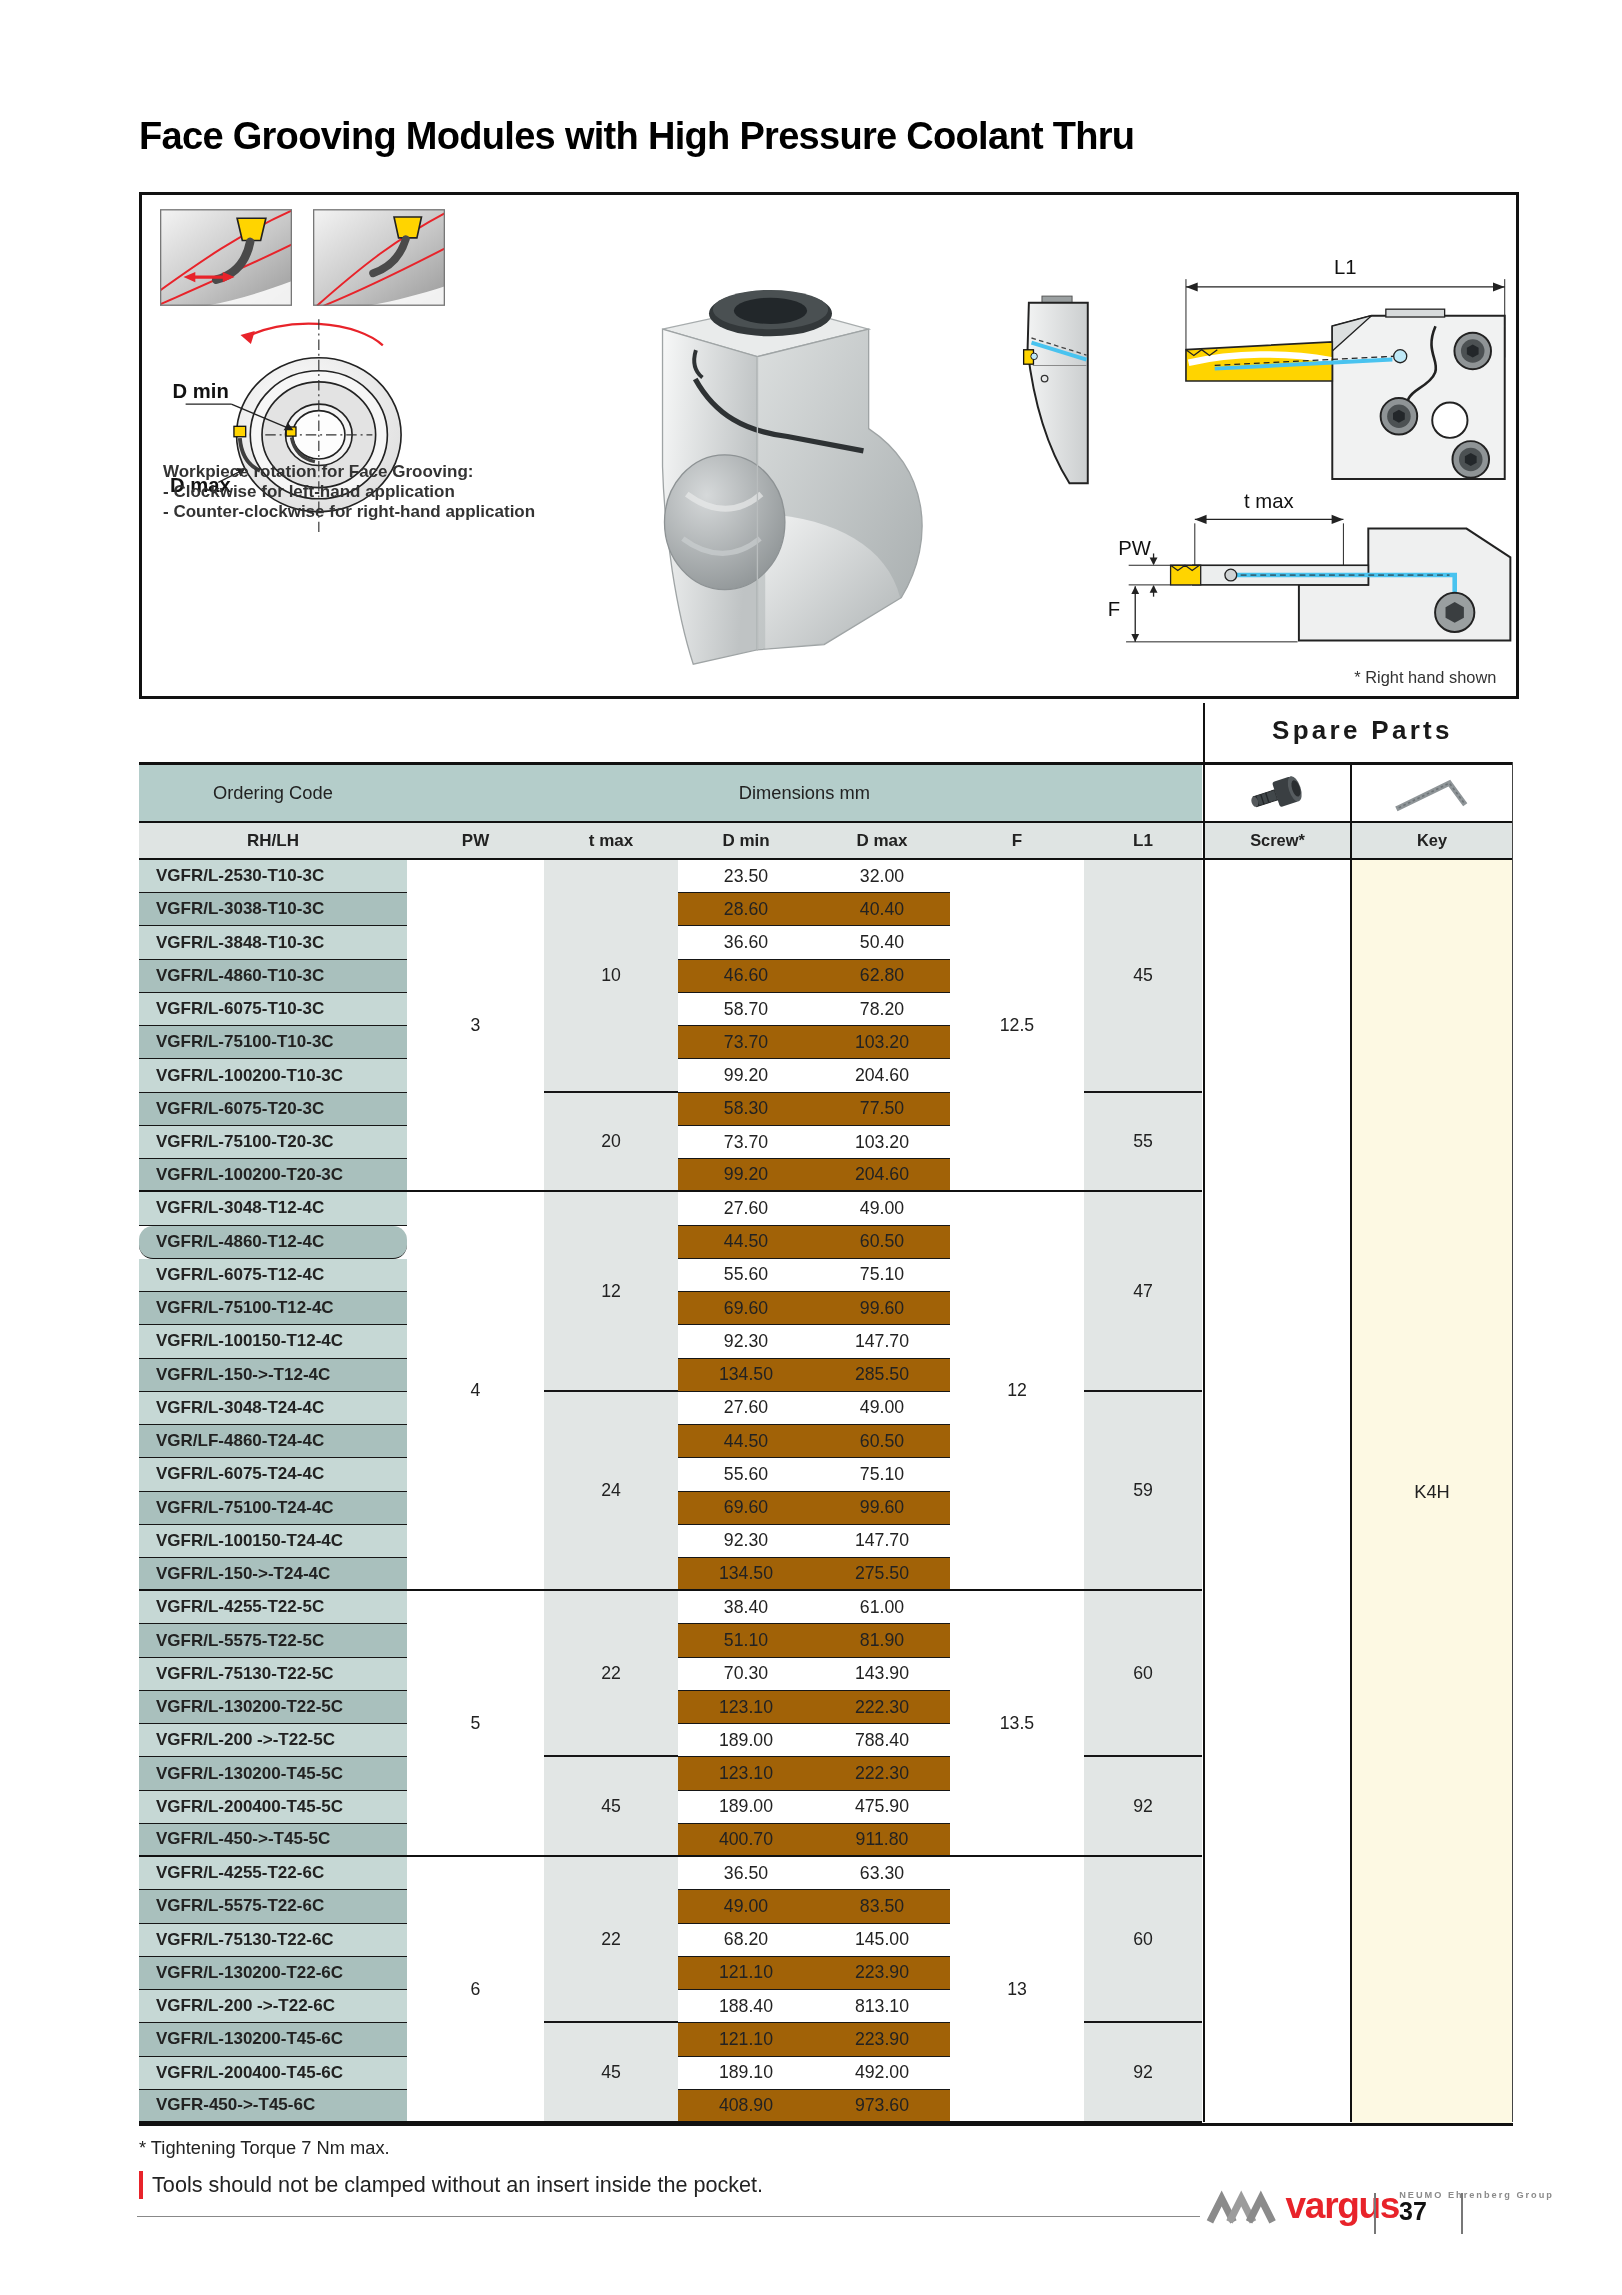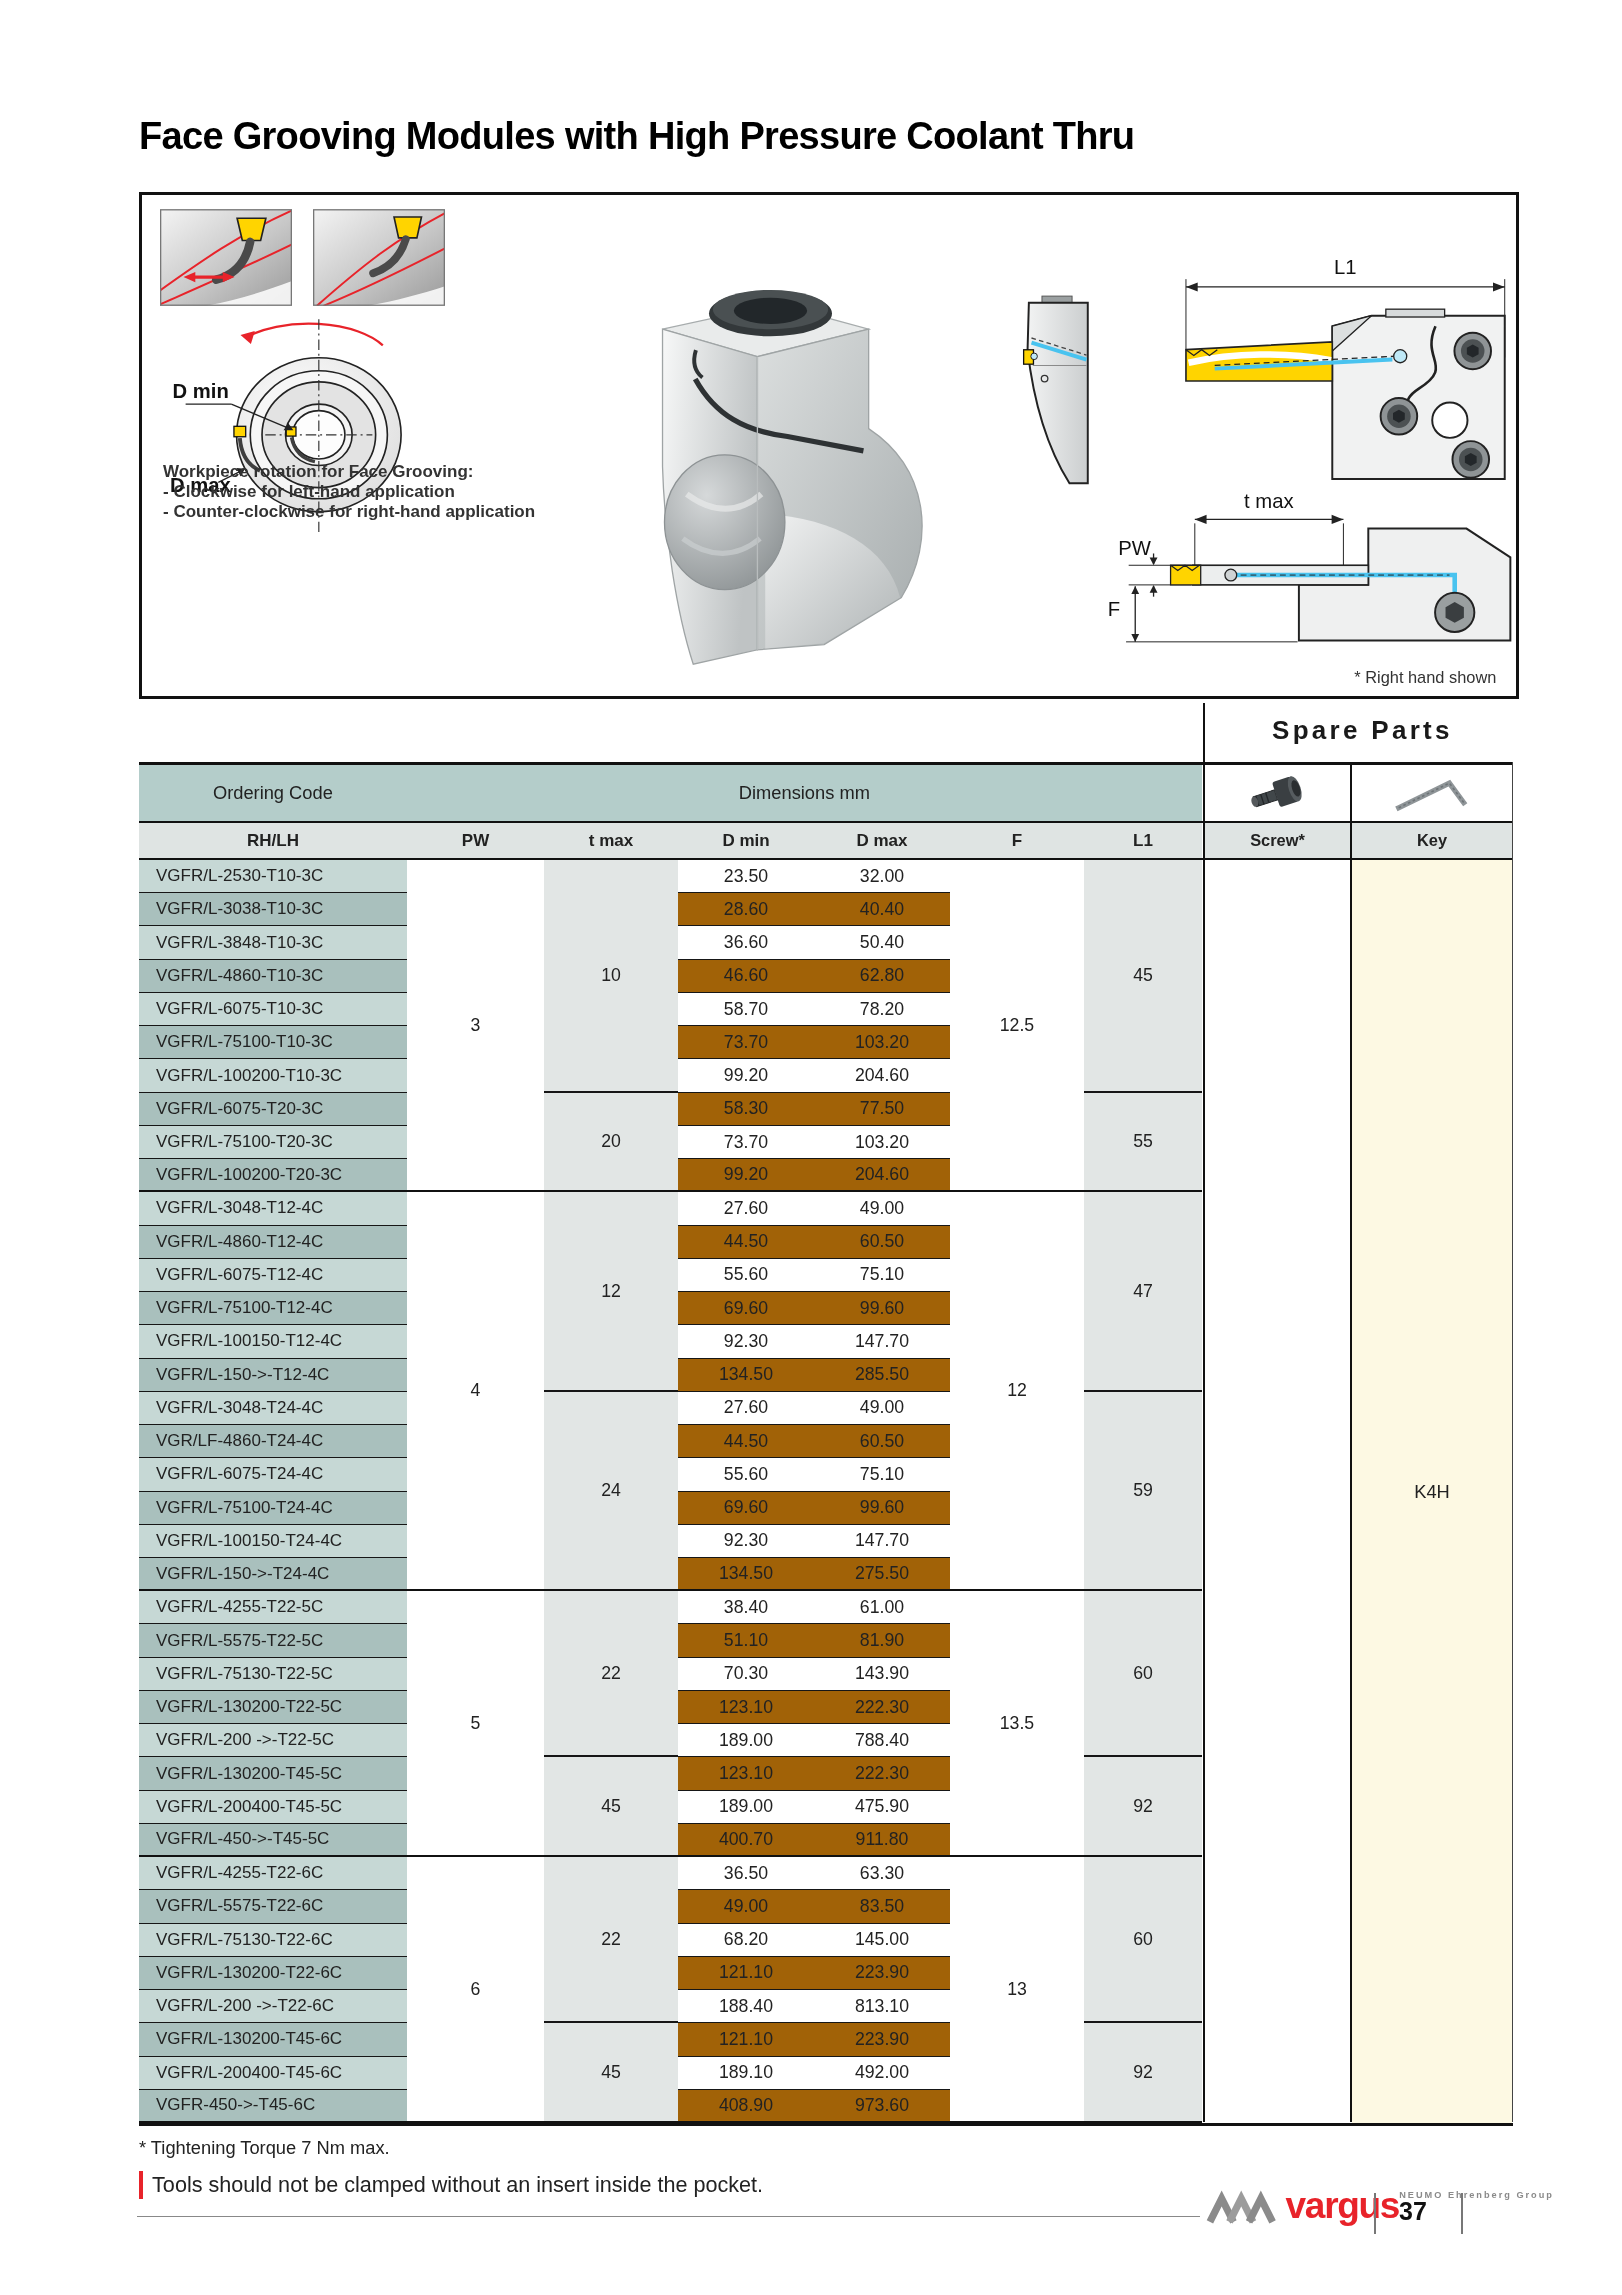--- a/index.html
+++ b/index.html
@@ -20,21 +20,21 @@
   #teal-band{left:139px;top:765px;width:1063px;height:56px;background:#b4cdca;display:flex;}
   #teal-band .seg{display:flex;align-items:center;justify-content:center;font-size:18.3px;color:#222;}
   #subhead{left:139px;top:823px;width:1063px;height:35px;background:#dfe4e3;display:grid;
            grid-template-columns:268px 137px 134px 136px 136px 134px 118px;}
   #subhead div{display:flex;align-items:center;justify-content:center;font-size:17px;font-weight:bold;color:#222;}
   
   #grid{left:139px;top:860px;width:1063px;height:1263px;display:grid;
         grid-template-columns:268px 137px 134px 136px 136px 134px 118px;
         grid-template-rows:repeat(38,1fr);}
   .c{display:flex;align-items:center;justify-content:center;font-size:17.7px;color:#222;}
-  .code{justify-content:flex-start;padding-left:17px;font-size:17px;border-bottom:1.3px solid #161616;}
+  .code{justify-content:flex-start;padding-left:17px;font-size:17px;border-bottom:1.3px solid #161616;font-weight:bold;}
   .codeA{background:#c6d8d5;} .codeB{background:#a9c0bd;}
   .num{border-bottom:1.3px solid #161616;}
   .numA{background:#ffffff;} .numB{background:#a16207;}
   .pwc,.fc{background:#ffffff;}
   .tmc,.l1c{background:#e2e6e5;border-bottom:2px solid #161616;}
   .grp-end{border-bottom:2.6px solid #111 !important;}
   
   .sp-icon{top:765px;height:56px;background:#fff;display:flex;align-items:center;justify-content:center;}
   .sp-sub{top:823px;height:35px;background:#dfe4e3;display:flex;align-items:center;justify-content:center;
           font-size:16.4px;font-weight:bold;color:#222;}
@@ -309,21 +309,21 @@
       <div class="c code codeB grp-end" style="grid-area: 10 / 1 / span 1;">VGFR/L-100200-T20-3C</div>
       <div class="c num numB grp-end" style="grid-area: 10 / 4 / span 1;">99.20</div>
       <div class="c num numB grp-end" style="grid-area: 10 / 5 / span 1;">204.60</div>
       <div class="c pwc grp-end" style="grid-area: 11 / 2 / span 12;">4</div>
       <div class="c fc grp-end" style="grid-area: 11 / 6 / span 12;">12</div>
       <div class="c tmc" style="grid-area: 11 / 3 / span 6;">12</div>
       <div class="c l1c" style="grid-area: 11 / 7 / span 6;">47</div>
       <div class="c code codeA" style="grid-area: 11 / 1 / span 1;">VGFR/L-3048-T12-4C</div>
       <div class="c num numA" style="grid-area: 11 / 4 / span 1;">27.60</div>
       <div class="c num numA" style="grid-area: 11 / 5 / span 1;">49.00</div>
-      <div class="c code codeB" style="grid-area: 12 / 1 / span 1;">VGFR/L-4860-T12-4C</div>
+      <div class="c code codeB" style="grid-area: 12 / 1 / span 1; border-radius: 14px;">VGFR/L-4860-T12-4C</div>
       <div class="c num numB" style="grid-area: 12 / 4 / span 1;">44.50</div>
       <div class="c num numB" style="grid-area: 12 / 5 / span 1;">60.50</div>
       <div class="c code codeA" style="grid-area: 13 / 1 / span 1;">VGFR/L-6075-T12-4C</div>
       <div class="c num numA" style="grid-area: 13 / 4 / span 1;">55.60</div>
       <div class="c num numA" style="grid-area: 13 / 5 / span 1;">75.10</div>
       <div class="c code codeB" style="grid-area: 14 / 1 / span 1;">VGFR/L-75100-T12-4C</div>
       <div class="c num numB" style="grid-area: 14 / 4 / span 1;">69.60</div>
       <div class="c num numB" style="grid-area: 14 / 5 / span 1;">99.60</div>
       <div class="c code codeA" style="grid-area: 15 / 1 / span 1;">VGFR/L-100150-T12-4C</div>
       <div class="c num numA" style="grid-area: 15 / 4 / span 1;">92.30</div>

